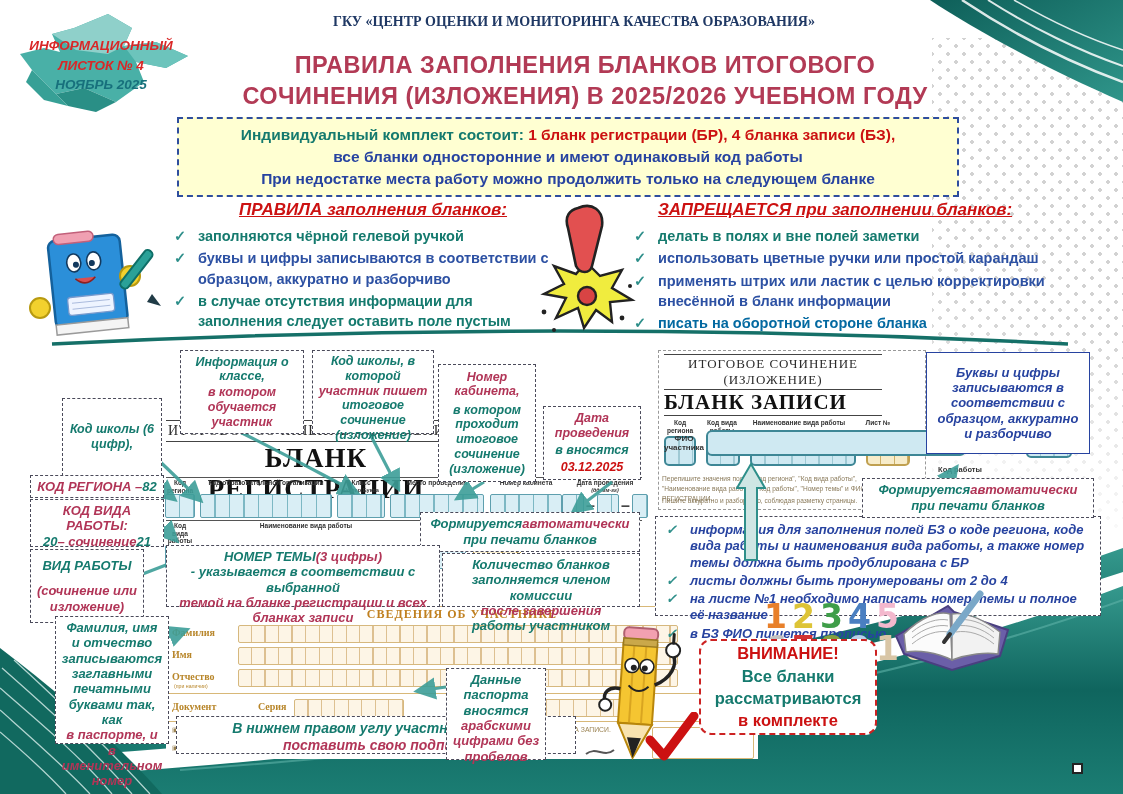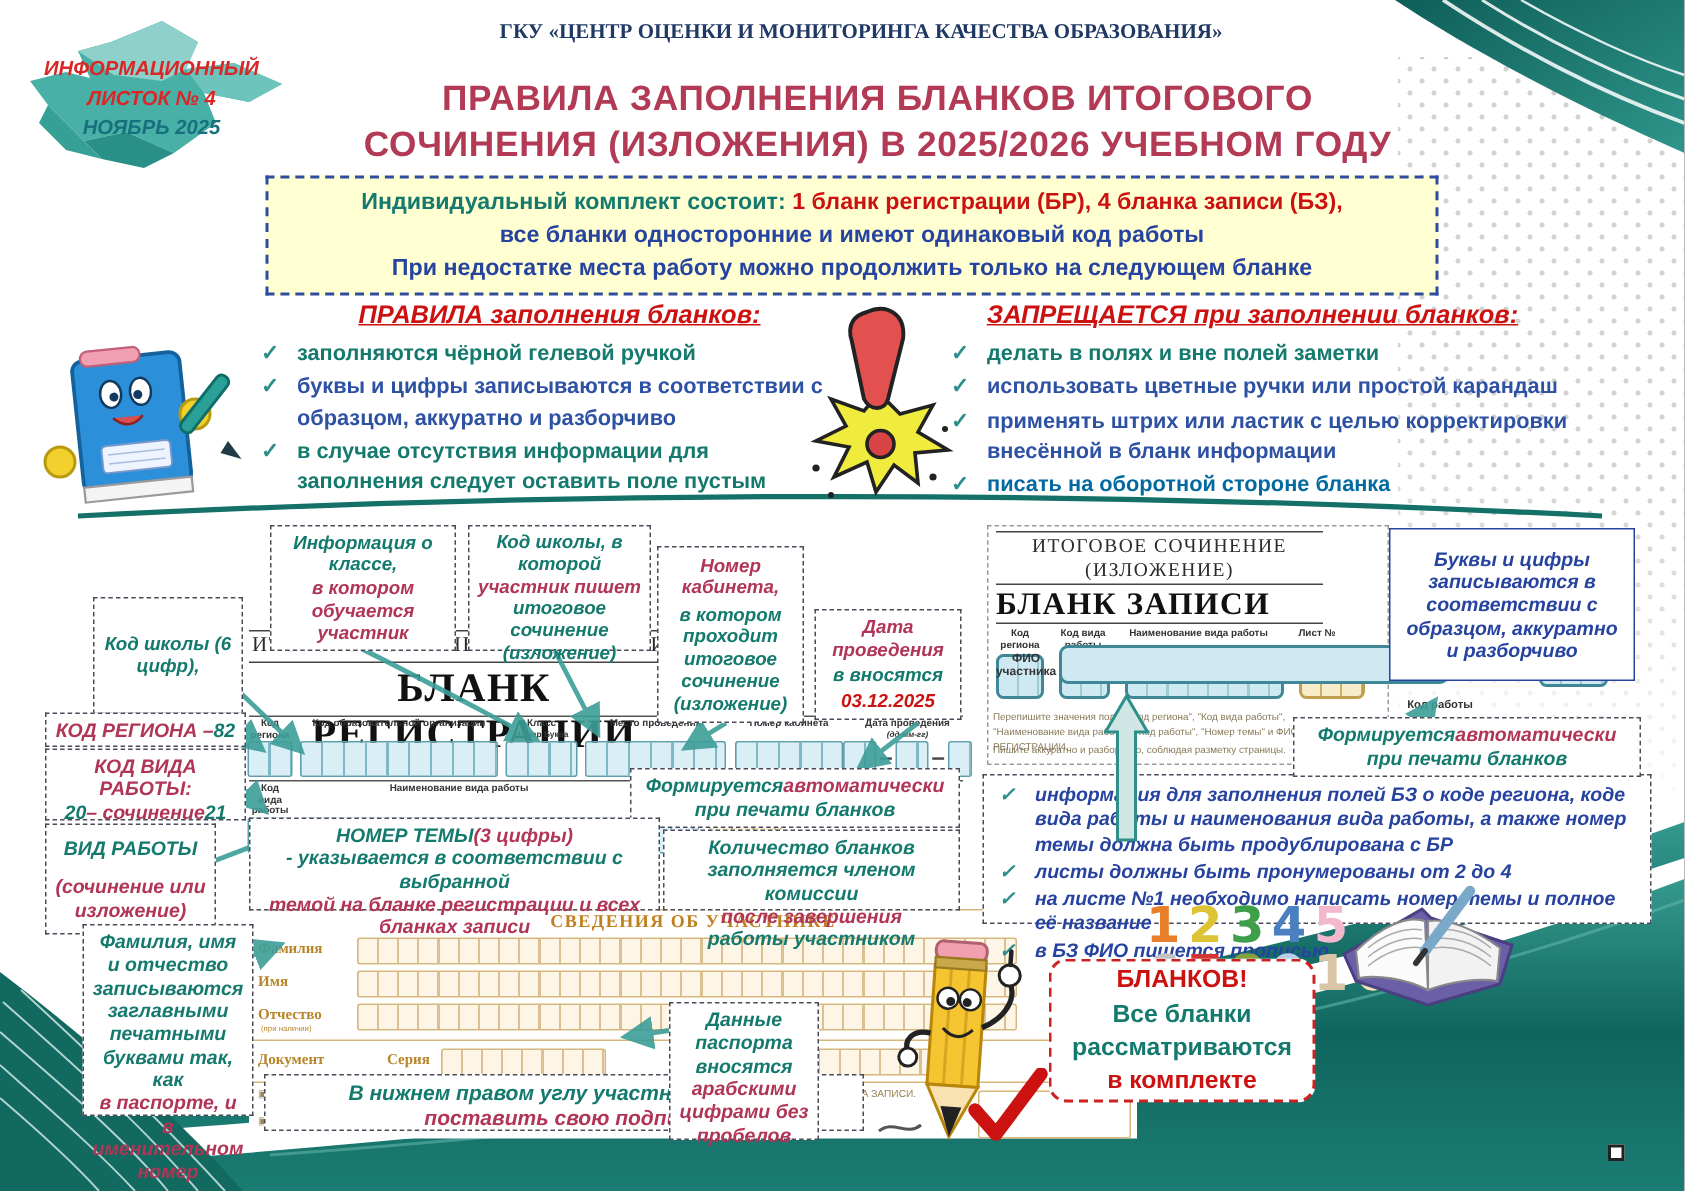--- a/index.html
+++ b/index.html
@@ -362,21 +362,21 @@
       <path d="M 76,70 C 92,62 98,48 92,38" stroke="#222" stroke-width="3.5" fill="none"></path>
       <circle cx="92" cy="34" r="7" fill="#fff" stroke="#222" stroke-width="2"></circle>
       <path d="M 92,27 L 92,18" stroke="#222" stroke-width="3" stroke-linecap="round"></path>
       <path d="M 42,76 C 30,74 24,82 28,90" stroke="#222" stroke-width="3.5" fill="none"></path>
       <circle cx="28" cy="93" r="6" fill="#fff" stroke="#222" stroke-width="2"></circle>
     </g>
     <path d="M 8,140 C 18,132 26,144 36,136" stroke="#555" stroke-width="2" fill="none"></path>
   </svg>
 
   <div class="abs attention">
-    <div class="t-red">БЛАНКОВ!</div>
+    <div class="t-red">ВНИМАНИЕ!</div>
     <div class="t-teal">Все бланки</div>
     <div class="t-teal">рассматриваются</div>
     <div class="t-red">в комплекте</div>
   </div>
 
   <svg class="abs top" width="130" height="84" viewBox="0 0 130 84" style="left:888px;top:590px;">
     <path d="M 8,46 L 60,16 L 66,22 L 120,40 L 112,66 L 64,80 L 16,64 Z" fill="#6b5fa8" stroke="#4a3f80" stroke-width="2"></path>
     <path d="M 16,44 C 32,28 50,20 62,24 L 64,70 C 48,62 30,60 18,62 Z" fill="#fbfbfb" stroke="#888" stroke-width="1.4"></path>
     <path d="M 112,42 C 96,30 78,22 64,24 L 64,70 C 80,64 98,62 110,64 Z" fill="#f2f2f2" stroke="#888" stroke-width="1.4"></path>
     <g stroke="#aaa" stroke-width="1" fill="none">

